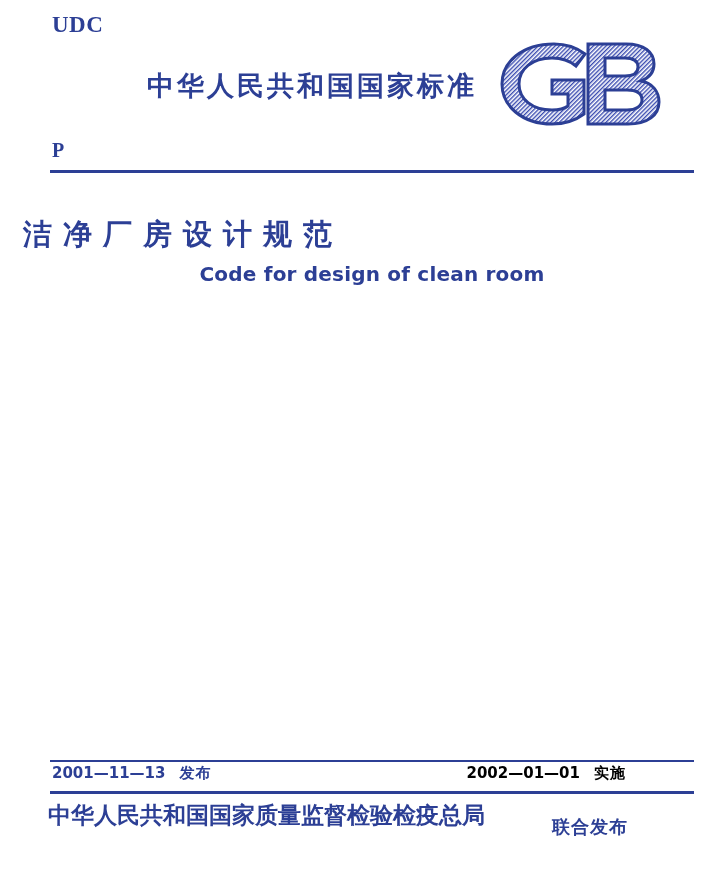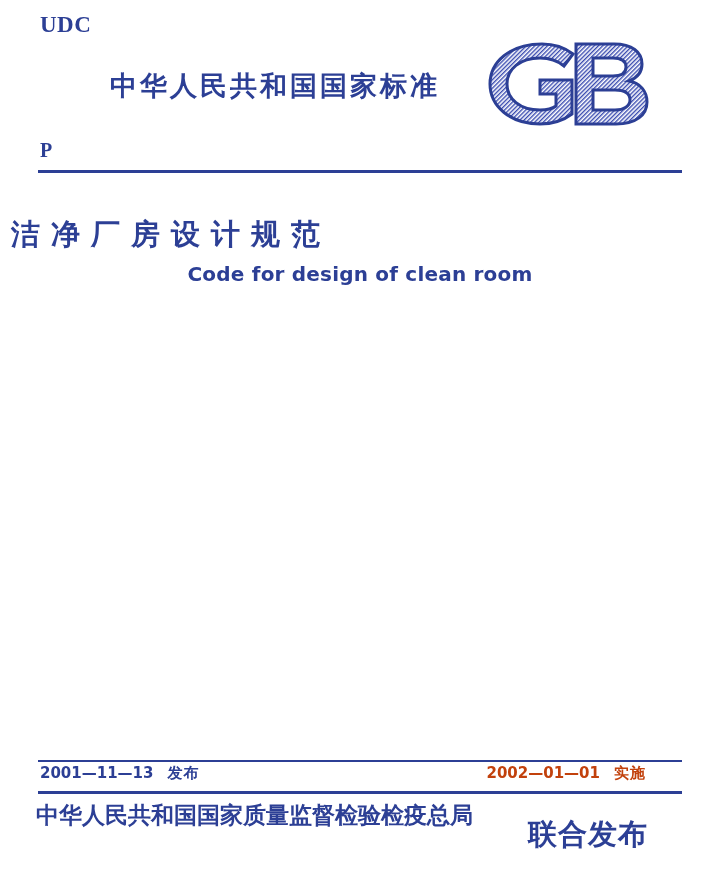--- a/index.html
+++ b/index.html
@@ -10,43 +10,43 @@
   body {
     width: 720px;
     height: 891px;
     font-family: "Liberation Serif", serif;
     color: #2b3a8f;
     position: relative;
     overflow: hidden;
   }
   .page {
     position: absolute;
-    left: 0; top: 0;
+    left: 12px; top: 0;
     width: 656px;
     height: 891px;
-    padding-left: 32px;
   }
 
   
   .udc {
     position: absolute;
     left: 40px;
     top: 12px;
     font-family: "Liberation Serif", serif;
     font-size: 23px;
     font-weight: bold;
     color: #2c3f95;
     letter-spacing: 0.5px;
   }
 
   .national-standard {
     position: absolute;
     left: 110px;
     top: 68px;
     width: 380px;
+    text-align: center;
     font-family: "DejaVu Sans", sans-serif;
     font-weight: bold;
     font-size: 27px;
     letter-spacing: 3px;
     color: #2c3f95;
   }
 
   
   .gb-emblem {
     position: absolute;
@@ -157,21 +157,21 @@
   }
   .issue-date .label { margin-left: 14px; letter-spacing: 1px; margin-top: 23px; }
 
   .effective-date {
     position: absolute;
     right: 42px;
     top: 764px;
     font-family: "DejaVu Sans", sans-serif;
     font-size: 15px;
     font-weight: bold;
-    color: #c2410c;
+    color: #000000;
     white-space: nowrap;
     text-align: right;
   }
   .effective-date .label { margin-left: 14px; letter-spacing: 1px; }
 
   .issuers {
     position: absolute;
     left: 36px;
     top: 800px;
     width: 500px;
@@ -191,21 +191,21 @@
     font-weight: bold;
     color: #2c3f95;
     letter-spacing: 10px;
     white-space: nowrap;
   }
   .joint-issue {
     position: absolute;
     right: 40px;
     top: 815px;
     font-family: "DejaVu Sans", sans-serif;
-    font-size: 29px;
+    font-size: 18px;
     font-weight: bold;
     color: #2c3f95;
     letter-spacing: 1px;
     white-space: nowrap;
   }
 </style>
 </head>
 <body>
 
 <div class="page">

